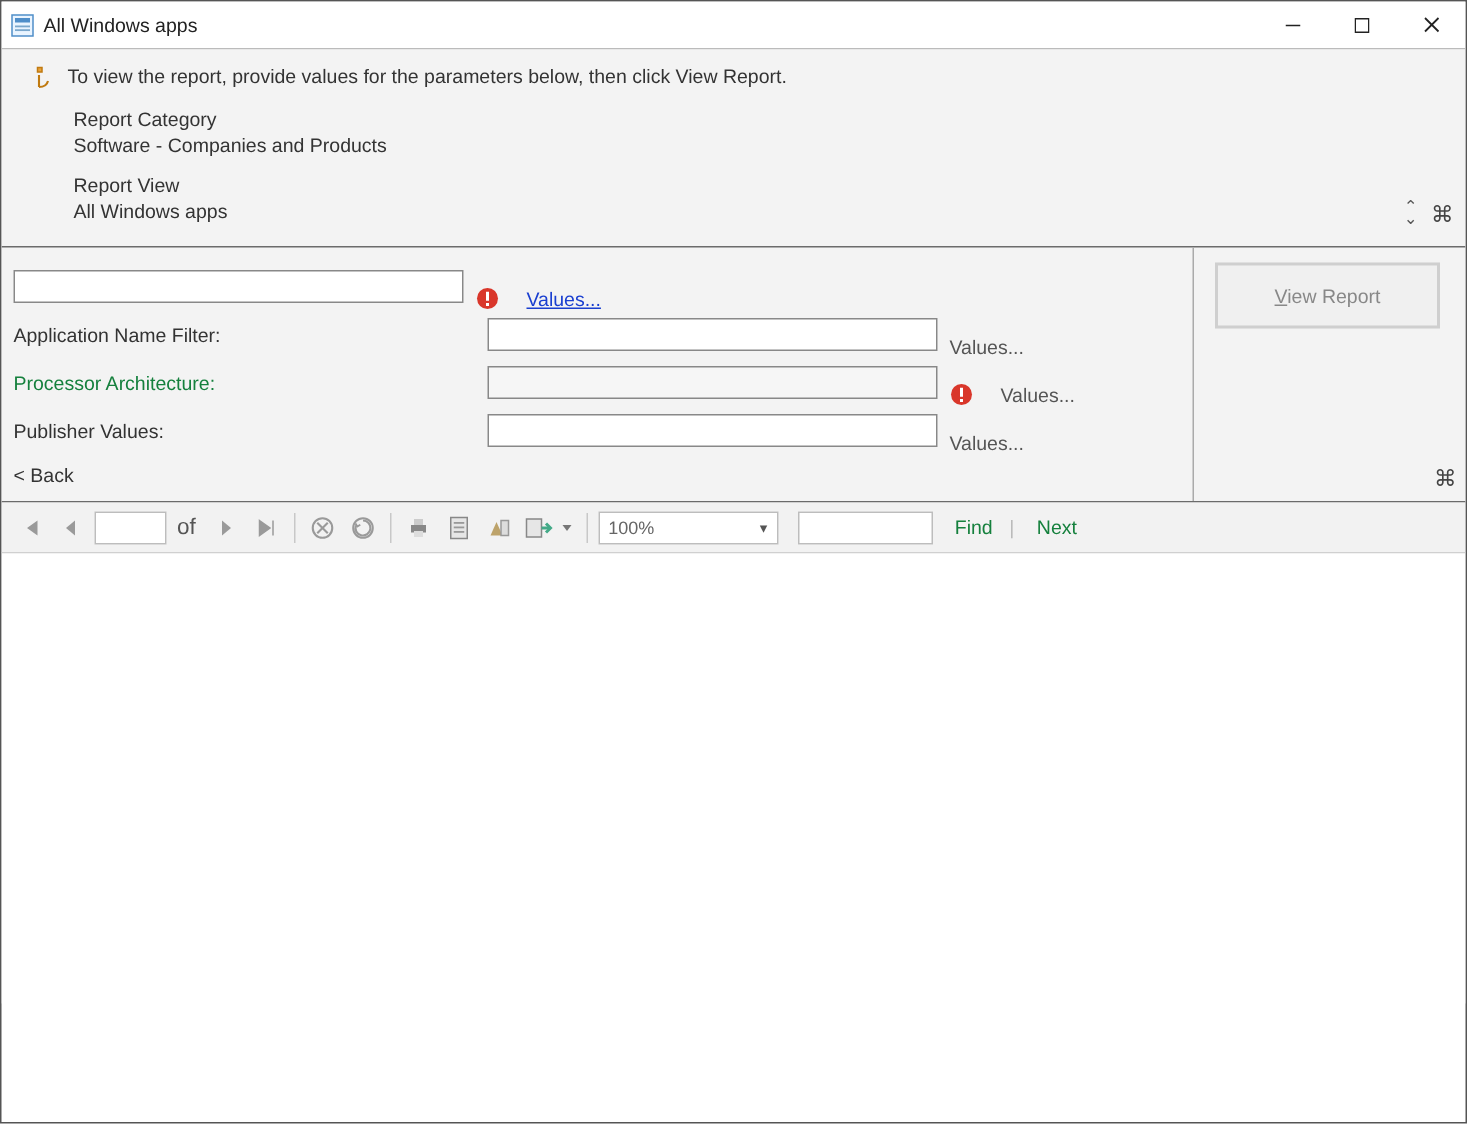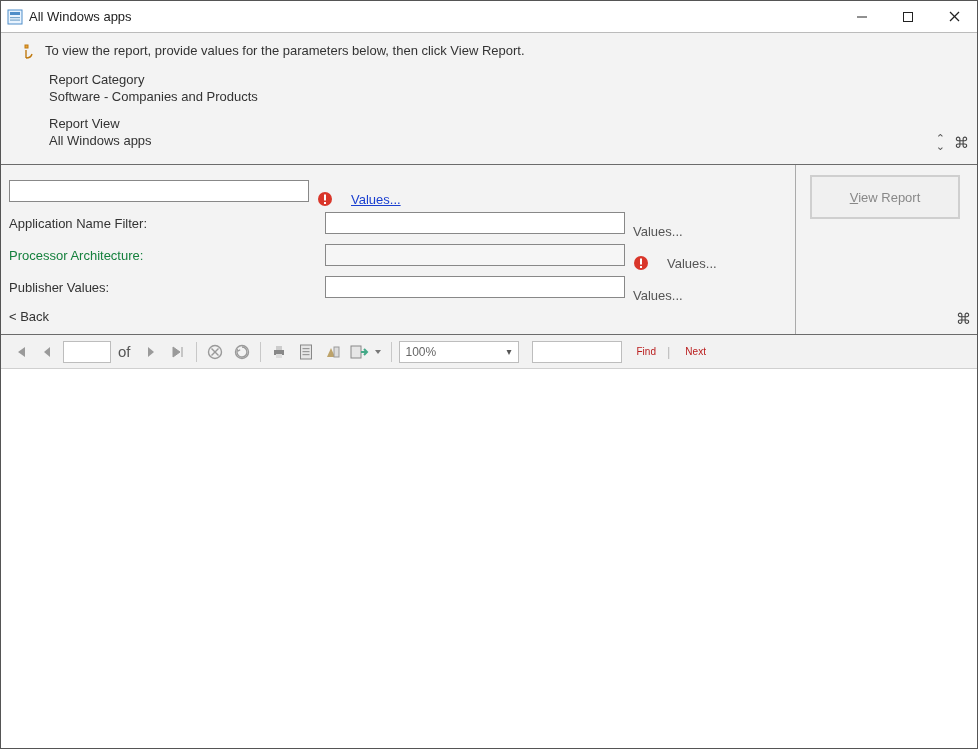--- a/index.html
+++ b/index.html
@@ -195,21 +195,21 @@
     padding: 0 6px;
     justify-content: space-between;
   }
   .zoom-caret { font-size: 10px; color: #555; }
   .find-input {
     width: 90px; height: 22px;
     border: 1px solid #bdbdbd;
     background: #fff;
     margin-left: 8px;
   }
-  .find-text { color: #b91c1c; font-size: 10px; margin-left: 10px; }
+  .find-text { color: #15803d; font-size: 13px; margin-left: 10px; }
   .find-sep { color: #bbb; margin: 0 6px; }
 
   .viewer-body {
     background: #fff;
     height: 300px;
   }
 
   svg { display: block; }
 </style>
 </head>

